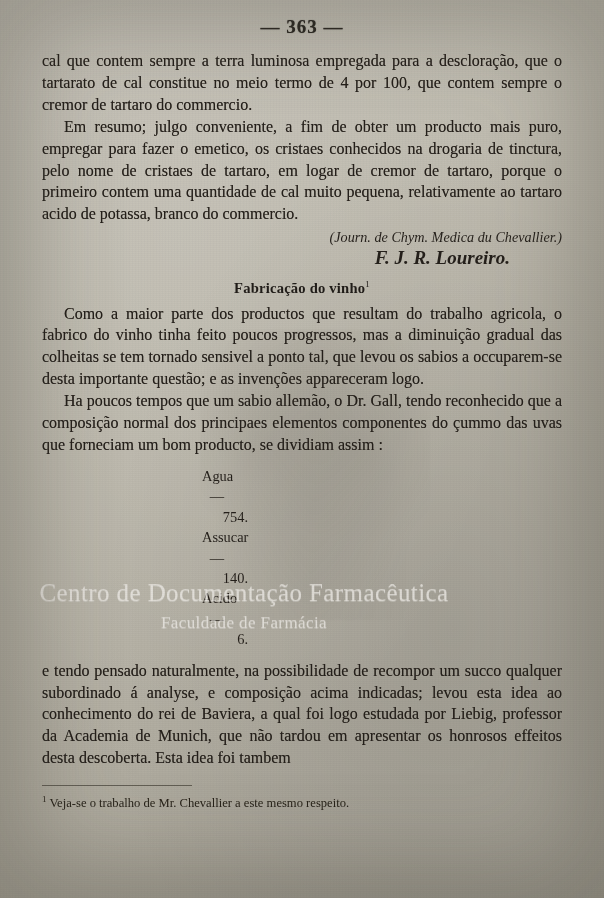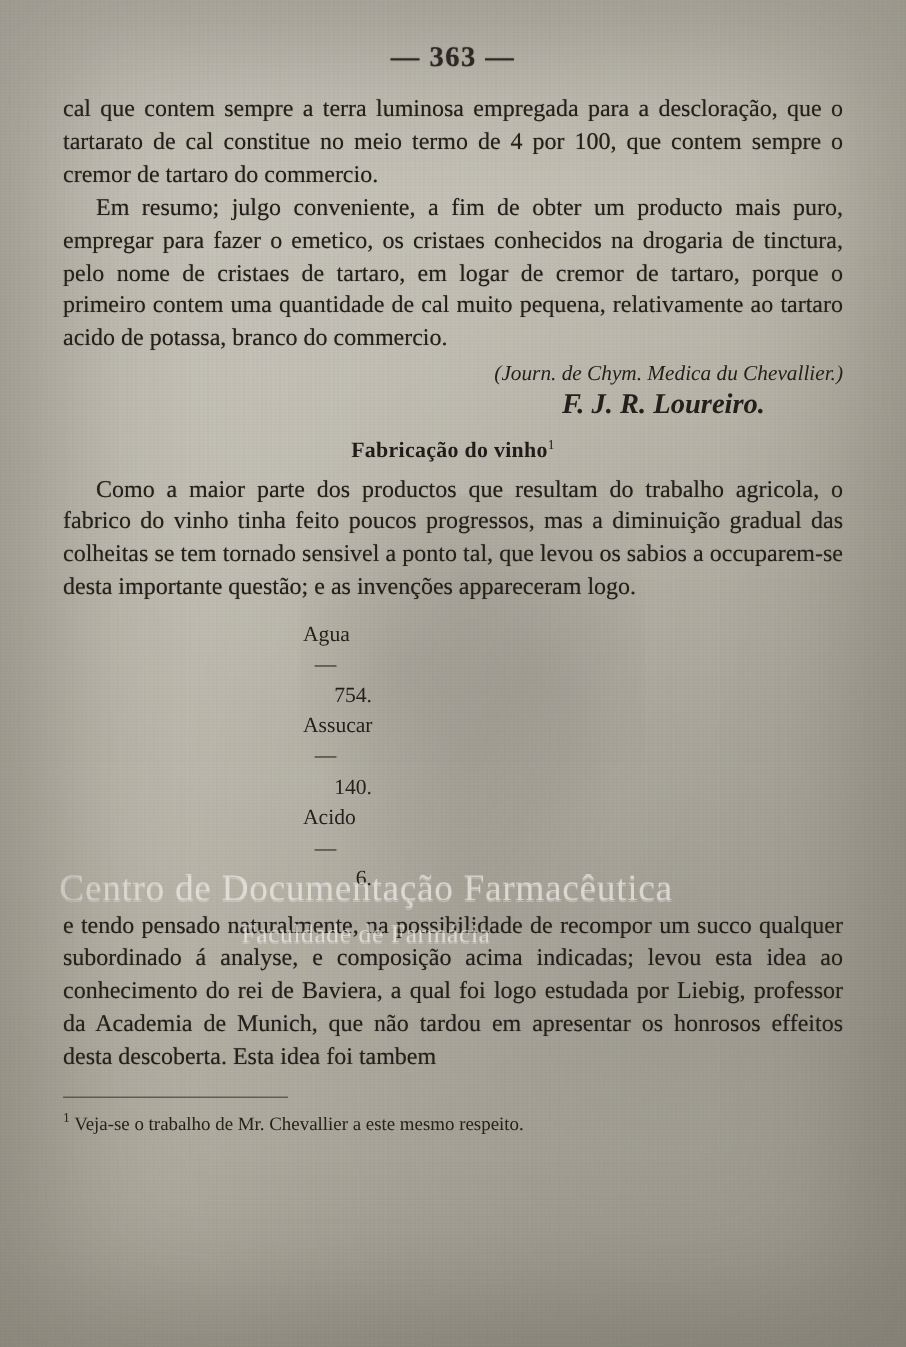--- a/index.html
+++ b/index.html
@@ -54,21 +54,21 @@
       radial-gradient(circle at 30% 38%, rgba(70,65,55,0.45) 0%, rgba(70,65,55,0.0) 40%),
       radial-gradient(circle at 70% 42%, rgba(70,65,55,0.45) 0%, rgba(70,65,55,0.0) 40%),
       radial-gradient(circle at 50% 62%, rgba(70,65,55,0.40) 0%, rgba(70,65,55,0.0) 48%),
       radial-gradient(ellipse at 48% 85%, rgba(70,65,55,0.30) 0%, rgba(70,65,55,0.0) 60%);
     filter: blur(1px);
   }
 
   .content {
     position: absolute;
     left: 42px;
-    top: 28px;
+    top: 16px;
     width: 520px;
   }
 
   .page-number {
     text-align: center;
     font-family: "Liberation Serif", serif;
     font-weight: bold;
     font-size: 19px;
     letter-spacing: 1px;
     color: #2b2722;
@@ -203,20 +203,21 @@
 
     <div class="attrib-journal">(Journ. de Chym. Medica du Chevallier.)</div>
     <div class="attrib-author">F. J. R. Loureiro.</div>
 
     <div class="section-head">
       <span>Fabricação do vinho</span><sup>1</sup>
     </div>
 
     <div class="body-text">
       <p>Como a maior parte dos productos que resultam do trabalho agricola, o fabrico do vinho tinha feito poucos progressos, mas a diminuição gradual das colheitas se tem tornado sensivel a ponto tal, que levou os sabios a occuparem-se desta importante questão; e as invenções appareceram logo.</p>
+      <p>Ha poucos tempos que um sabio allemão, o Dr. Gall, tendo reconhecido que a composição normal dos principaes elementos componentes do çummo das uvas que forneciam um bom producto, se dividiam assim :</p>
     </div>
 
     <div class="table-block">
       <div class="row">
         <span class="lbl">Agua</span>
         <span class="dash">—</span>
         <span class="val">754.</span>
       </div>
       <div class="row">
         <span class="lbl">Assucar</span>

